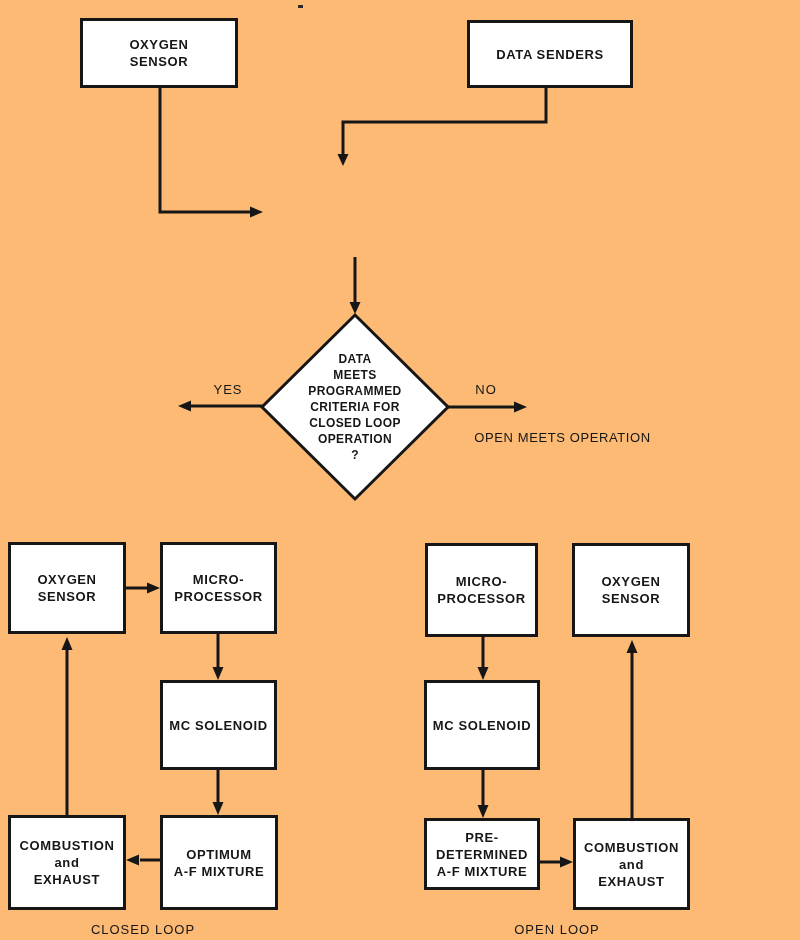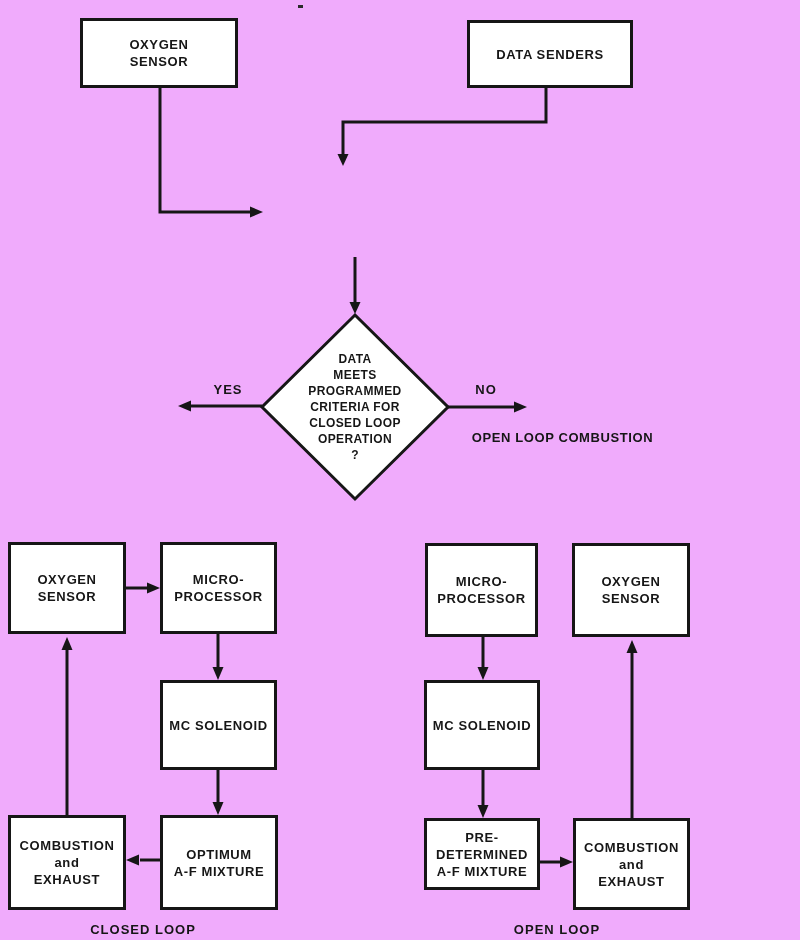--- a/index.html
+++ b/index.html
@@ -1,30 +1,30 @@
 <!DOCTYPE html>
 <html><head>
 <meta charset="utf-8">
 <style>
   html,body{margin:0;padding:0;background:#fff;}
   #canvas{
-    position:relative;width:800px;height:940px;background:#f0abfc;overflow:hidden;
+    position:relative;width:800px;height:940px;background:#fdba74;overflow:hidden;
     font-family:"Liberation Sans", sans-serif;color:#161616;
   }
   #wires{position:absolute;left:0;top:0;z-index:1;}
   .node{
     position:absolute;z-index:2;background:#fff;border:3px solid #161616;
     display:flex;align-items:center;justify-content:center;box-sizing:border-box;
   }
   .lbl{
     font-weight:bold;font-size:13px;line-height:17px;letter-spacing:0.6px;
     text-align:center;white-space:pre-line;color:#161616;
   }
   .floating{
-    position:absolute;z-index:3;font-weight:bold;color:#161616;
+    position:absolute;z-index:3;font-weight:normal;color:#161616;
     text-align:center;white-space:pre-line;
   }
   .decision-text{font-size:12px;line-height:16px;letter-spacing:0.4px;font-weight:bold;}
   .branch-label{font-size:13px;letter-spacing:0.6px;}
   .caption{font-size:13px;letter-spacing:1px;}
   .yn{font-size:13px;letter-spacing:1px;}
   .artifact{position:absolute;background:#2a2a2a;z-index:1;}
 </style>
 </head>
 <body>
@@ -83,21 +83,21 @@
 MEETS
 PROGRAMMED
 CRITERIA FOR
 CLOSED LOOP
 OPERATION
 ?</div>
 
   <div class="floating yn" style="left:206px;top:382px;width:44px">YES</div>
   <div class="floating yn" style="left:468px;top:382px;width:36px">NO</div>
 
-  <div class="floating branch-label" style="left:465px;top:430px;width:195px">OPEN LOOP COMBUSTION</div>
+  <div class="floating branch-label" style="left:465px;top:430px;width:195px">OPEN MEETS OPERATION</div>
 
   <div class="node" style="left:8px;top:542px;width:118px;height:92px">
     <span class="lbl">OXYGEN
 SENSOR</span>
   </div>
   <div class="node" style="left:160px;top:542px;width:117px;height:92px">
     <span class="lbl">MICRO-
 PROCESSOR</span>
   </div>
   <div class="node" style="left:160px;top:680px;width:117px;height:90px">

